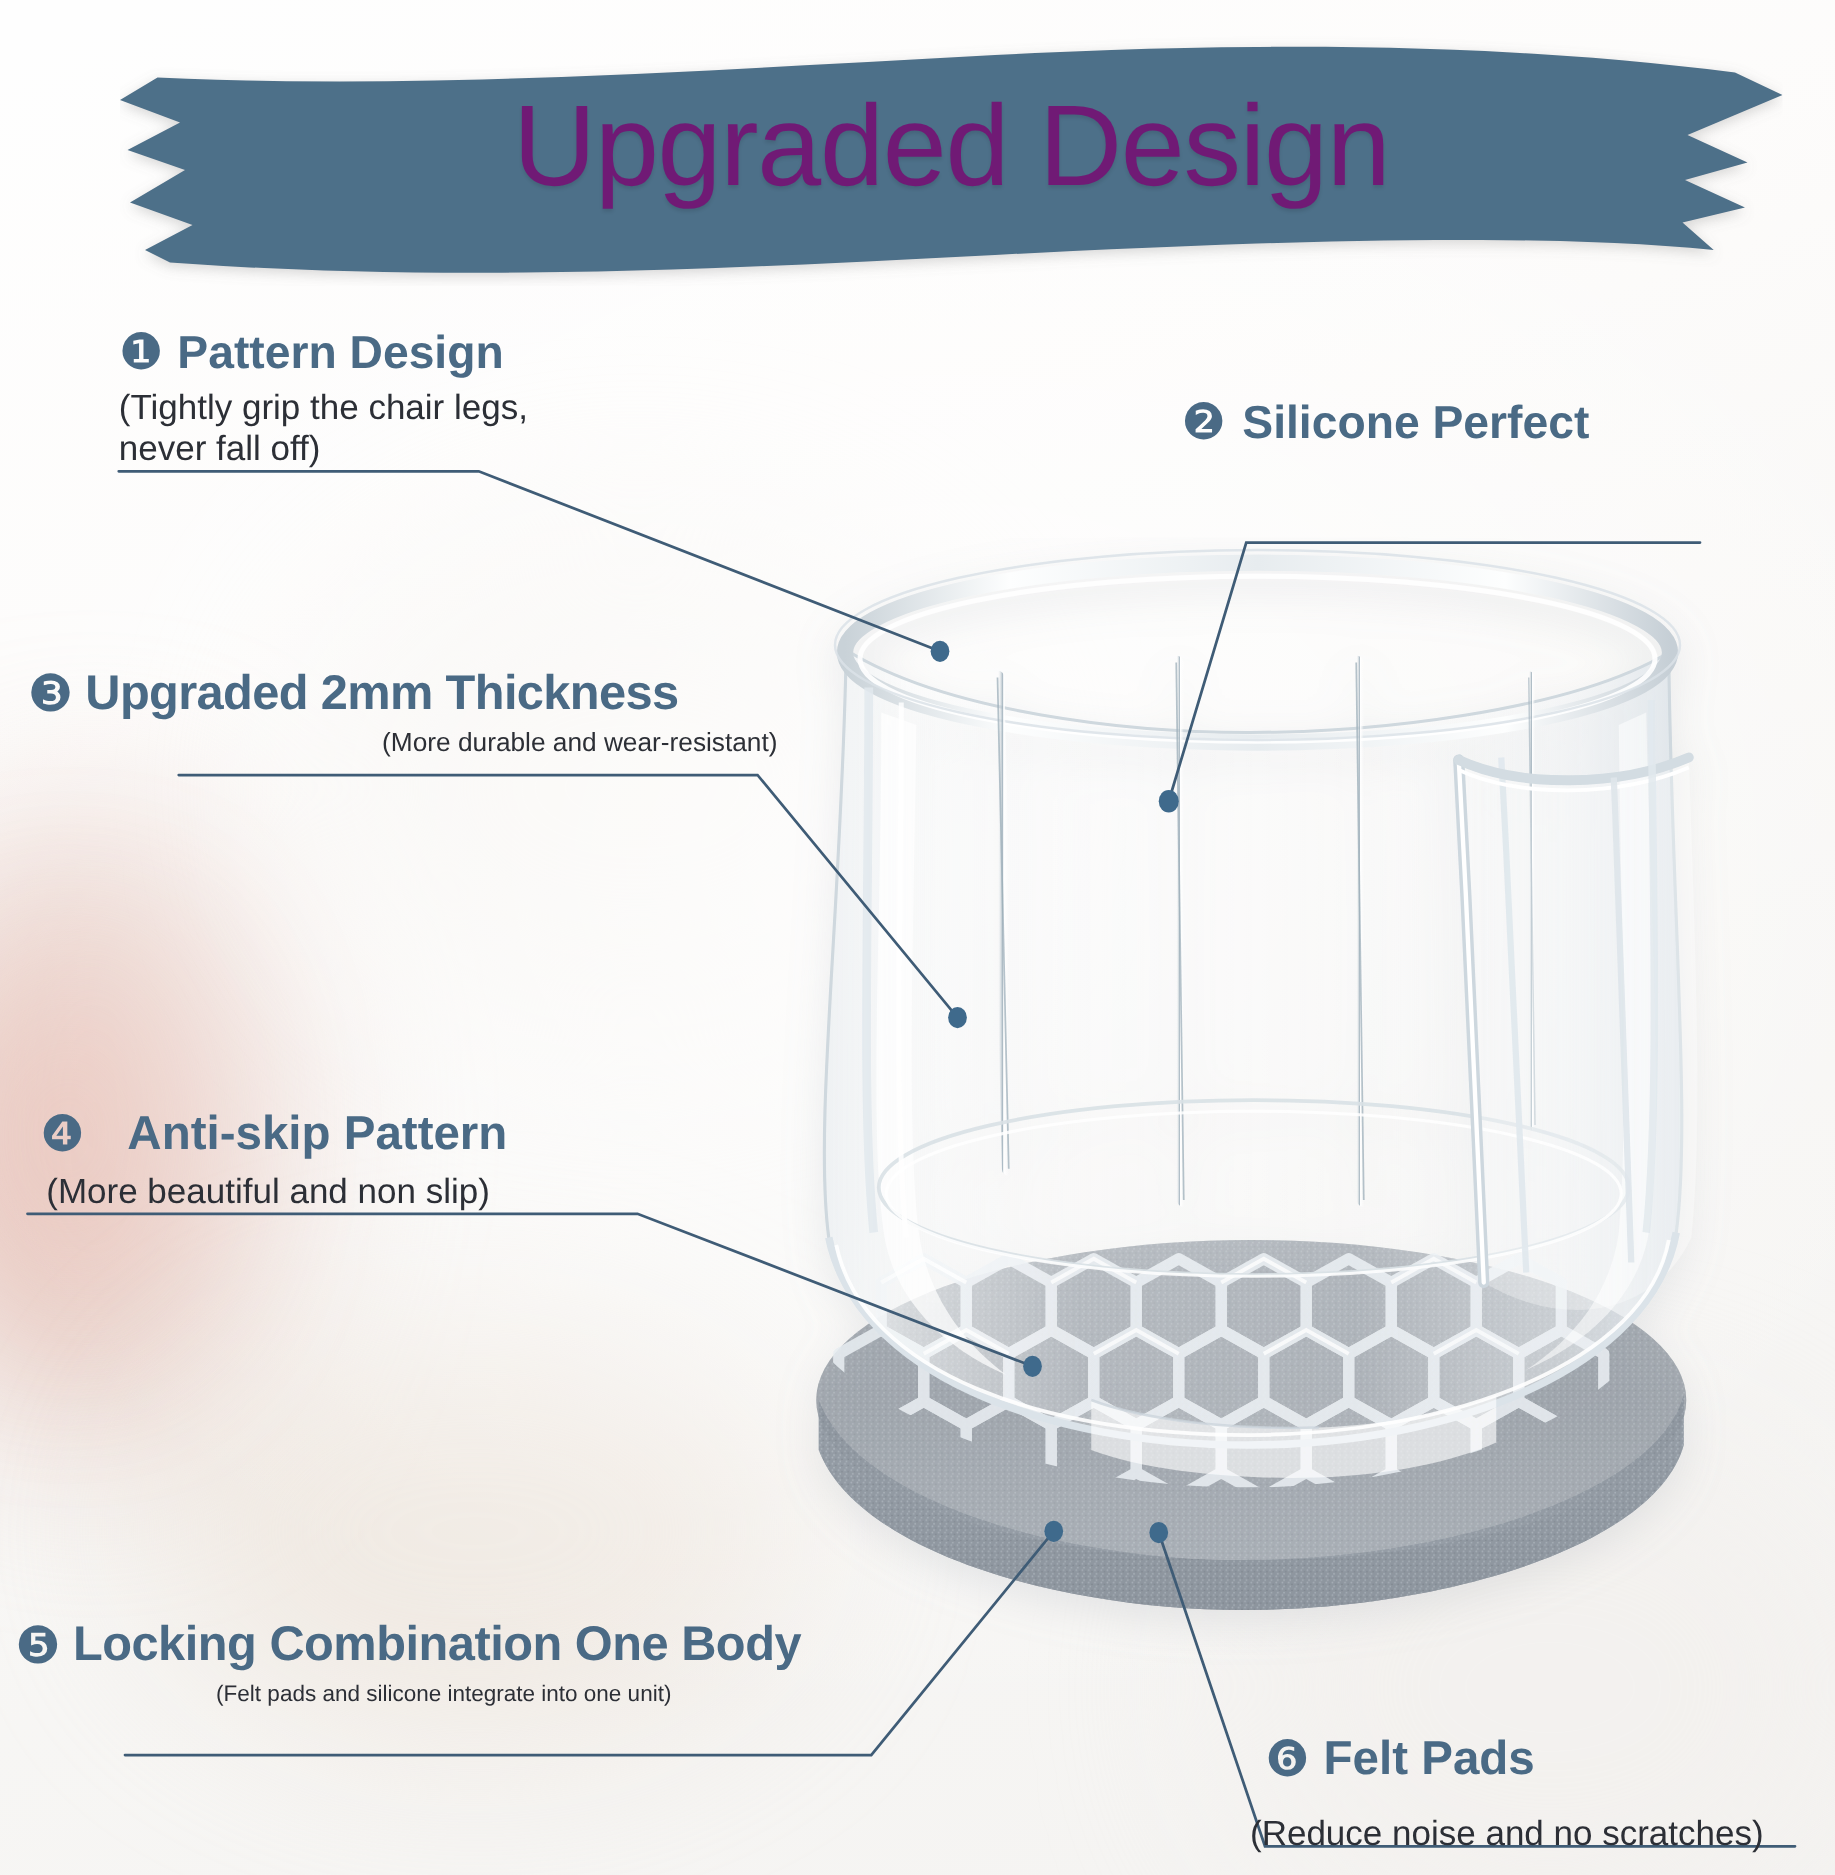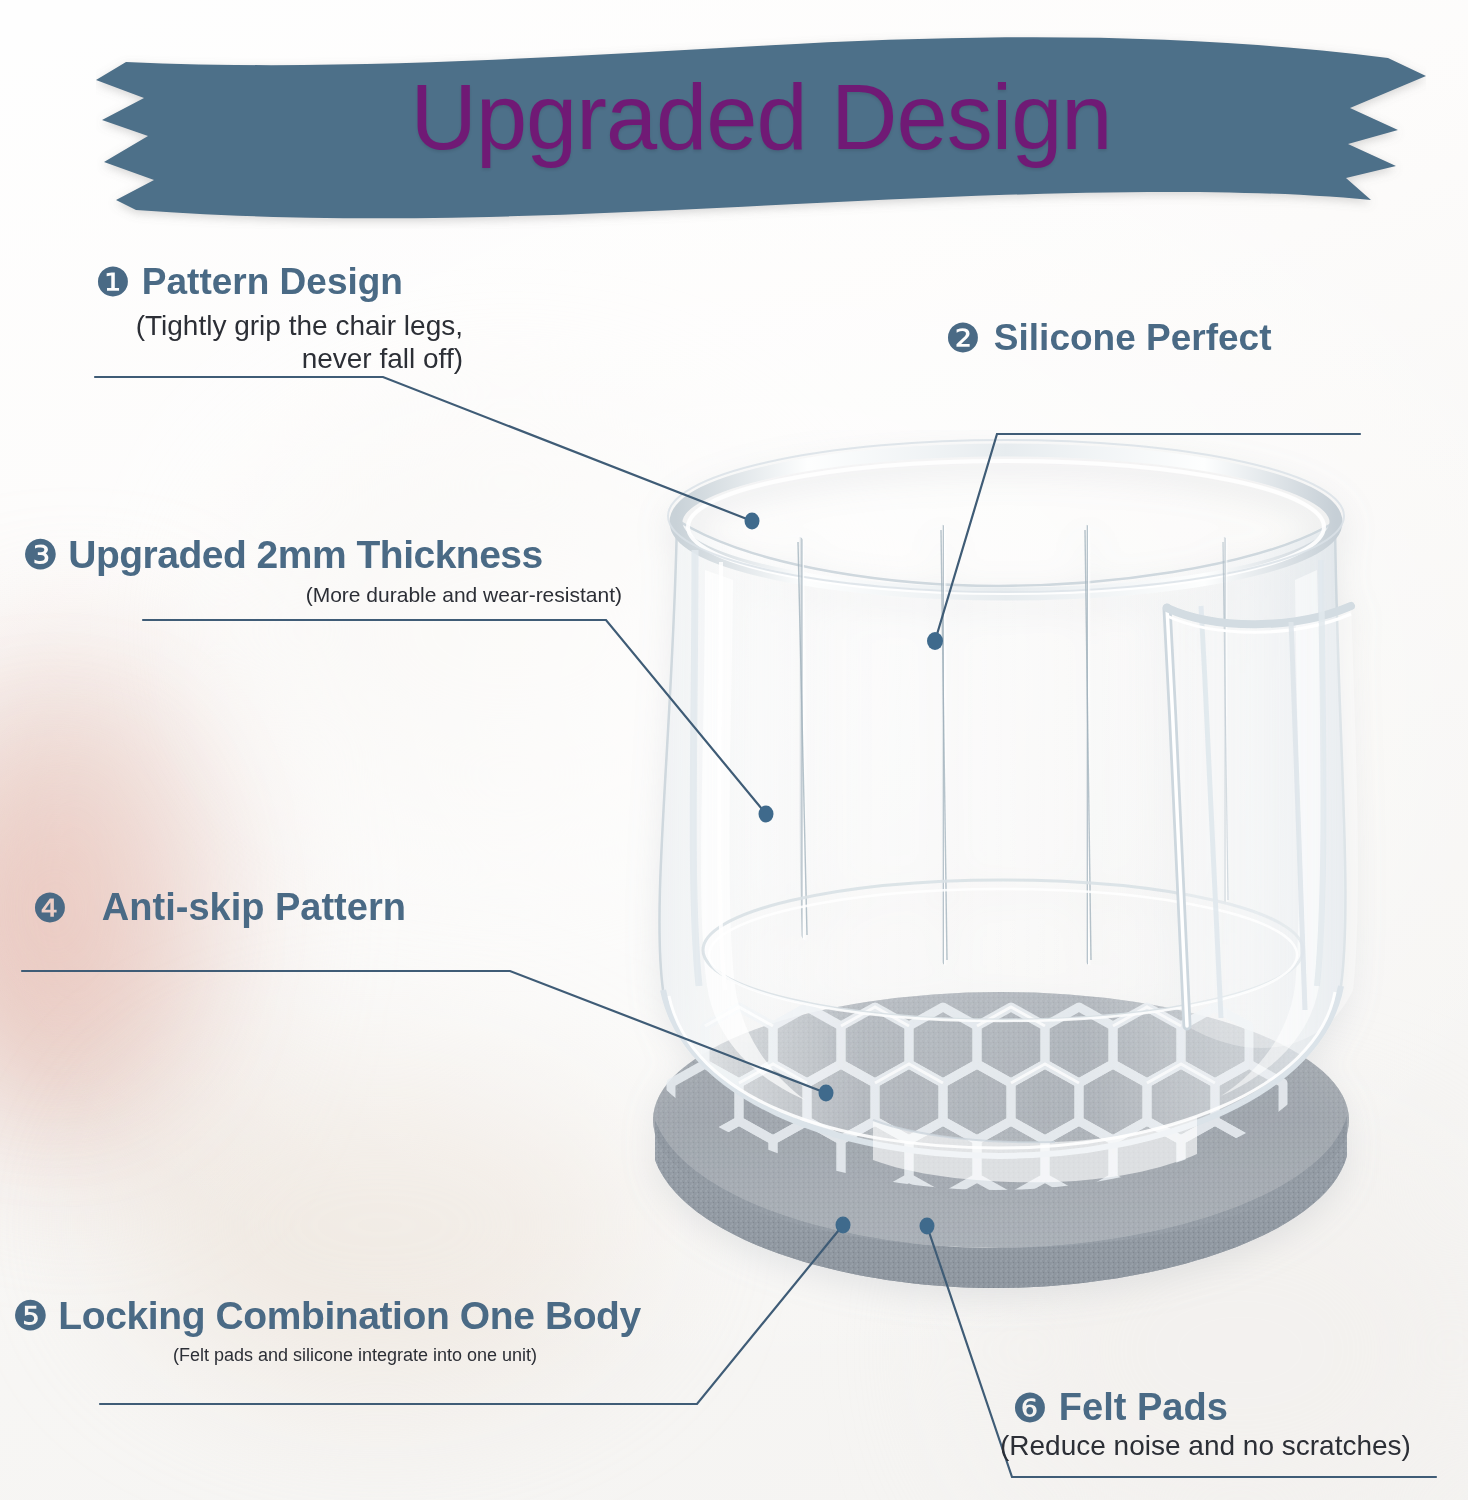--- a/index.html
+++ b/index.html
@@ -78,21 +78,21 @@
     color:#2c2f36;
     font-weight:400;
     line-height:1.18;
     white-space:pre-line;
   }
 
   
   #callout-1 { left:95px;  top:262px;  text-align:left; }
   #callout-1 .head { font-size:37px; }
   #callout-1 .num  { font-size:40px; margin-right:11px; }
-  #callout-1 .sub  { font-size:28px; margin-top:7px; text-align:right; width:368px; }
+  #callout-1 .sub  { font-size:28px; margin-top:7px; width:368px; }
 
   #callout-2 { left:945px; top:318px; }
   #callout-2 .head { font-size:37px; }
   #callout-2 .num  { font-size:40px; margin-right:13px; }
   #callout-2 .sub  { font-size:28px; margin-top:8px; text-align:center; width:415px; margin-left:-8px; }
 
   #callout-3 { left:22px;  top:535px; }
   #callout-3 .head { font-size:39px; letter-spacing:-.5px; }
   #callout-3 .num  { font-size:41px; margin-right:10px; }
   #callout-3 .sub  { font-size:21px; margin-top:7px; text-align:right; width:600px; }
@@ -103,21 +103,21 @@
   #callout-4 .sub  { font-size:28px; margin-top:8px; text-align:left; margin-left:5px; }
 
   #callout-5 { left:12px;  top:1296px; }
   #callout-5 .head { font-size:39px; letter-spacing:-.4px; }
   #callout-5 .num  { font-size:41px; margin-right:10px; }
   #callout-5 .sub  { font-size:18px; margin-top:8px; text-align:center; width:690px; margin-left:-2px; }
 
   #callout-6 { left:1012px; top:1388px; }
   #callout-6 .head { font-size:38px; }
   #callout-6 .num  { font-size:40px; margin-right:11px; }
-  #callout-6 .sub  { font-size:28px; margin-top:1px; text-align:left; margin-left:-12px; }
+  #callout-6 .sub  { font-size:28px; margin-top:22px; text-align:left; margin-left:-12px; }
 
   
   #leaders { position:absolute; inset:0; pointer-events:none; }
   #leaders svg { display:block; width:1468px; height:1500px; }
 </style>
 </head>
 <body>
 
 <div id="stage">
 
@@ -354,20 +354,21 @@
       <span>Upgraded 2mm Thickness</span>
     </div>
     <div class="sub">(More durable and wear-resistant)</div>
   </div>
 
   <div class="callout" id="callout-4">
     <div class="head">
       <span class="num">❹</span>
       <span>Anti-skip Pattern</span>
     </div>
+    <div class="sub">(More beautiful and non slip)</div>
   </div>
 
   <div class="callout" id="callout-5">
     <div class="head">
       <span class="num">❺</span>
       <span>Locking Combination One Body</span>
     </div>
     <div class="sub">(Felt pads and silicone integrate into one unit)</div>
   </div>
 

